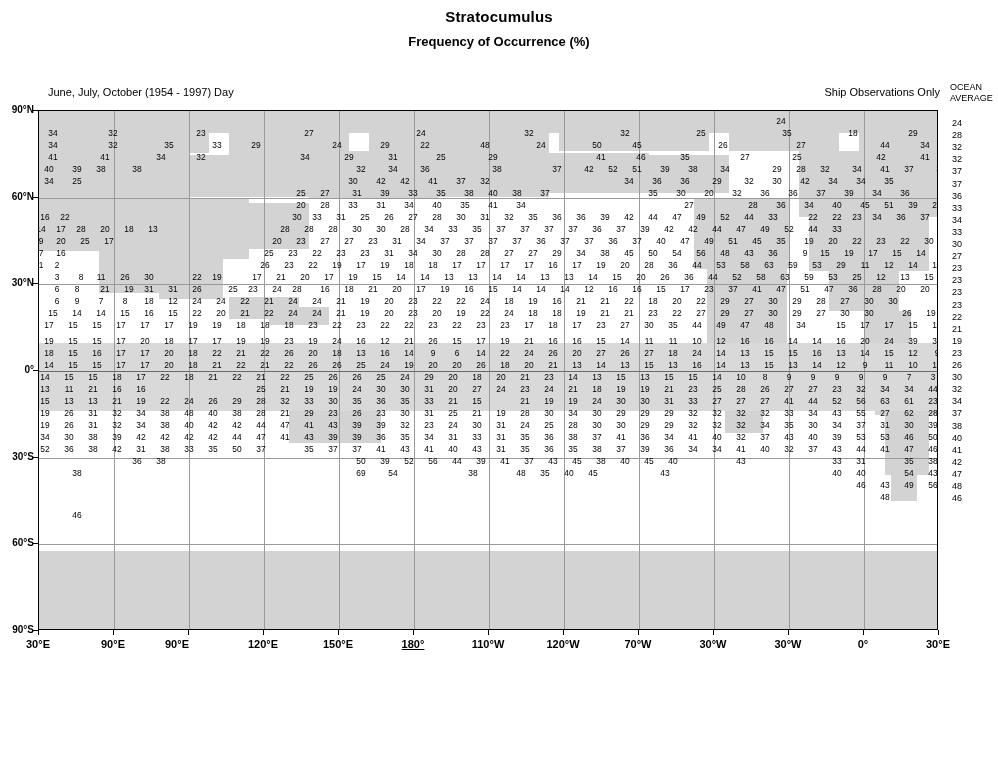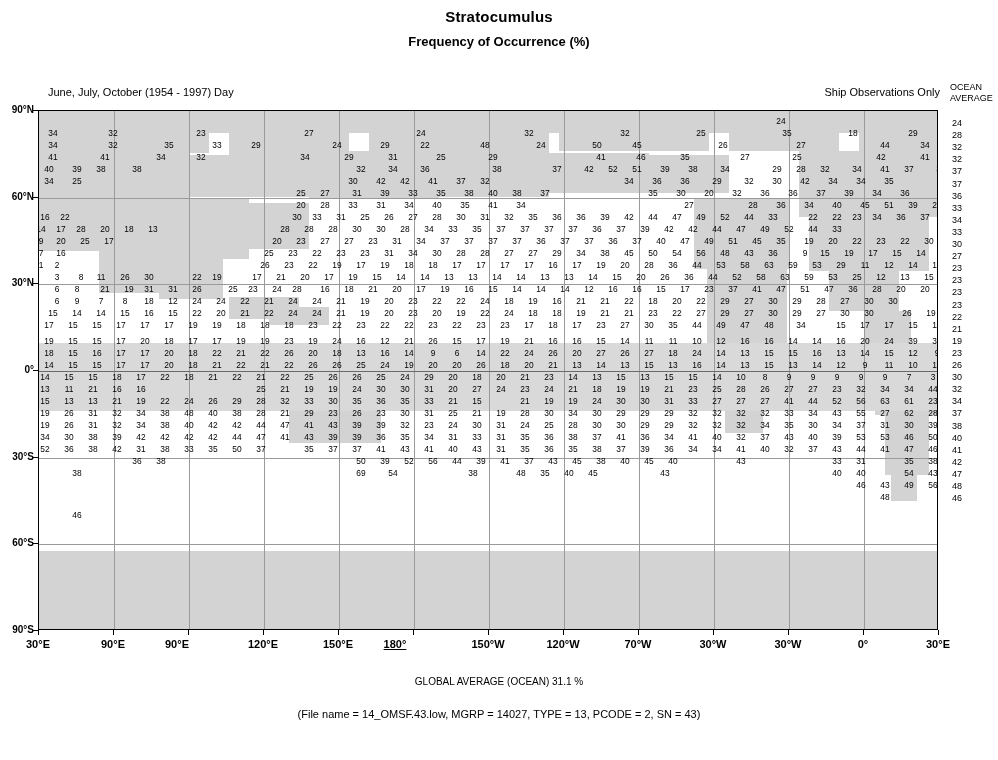--- a/index.html
+++ b/index.html
@@ -1150,23 +1150,23 @@
       <div class="xlabel" style="left: 38px;">30°E</div>
       <div class="tick-v" style="left: 38px;"></div>
       <div class="xlabel" style="left: 113px;">90°E</div>
       <div class="tick-v" style="left: 113px;"></div>
       <div class="xlabel" style="left: 177px; text-align: center;">90°E</div>
       <div class="tick-v" style="left: 188px;"></div>
       <div class="xlabel" style="left: 263px;">120°E</div>
       <div class="tick-v" style="left: 263px;"></div>
       <div class="xlabel" style="left: 338px;">150°E</div>
       <div class="tick-v" style="left: 338px;"></div>
-      <div class="xlabel" style="left: 395px; text-decoration: underline;">180°</div>
+      <div class="xlabel" style="left: 413px; text-decoration: underline;">180°</div>
       <div class="tick-v" style="left: 413px;"></div>
-      <div class="xlabel" style="left: 488px;">150°W</div>
+      <div class="xlabel" style="left: 488px;">110°W</div>
       <div class="tick-v" style="left: 488px;"></div>
       <div class="xlabel" style="left: 563px;">120°W</div>
       <div class="tick-v" style="left: 563px;"></div>
       <div class="xlabel" style="left: 638px;">70°W</div>
       <div class="tick-v" style="left: 638px;"></div>
       <div class="xlabel" style="left: 713px;">30°W</div>
       <div class="tick-v" style="left: 713px;"></div>
       <div class="xlabel" style="left: 788px; text-align: center;">30°W</div>
       <div class="tick-v" style="left: 788px;"></div>
       <div class="xlabel" style="left: 863px;">0°</div>
@@ -1202,15 +1202,13 @@
       <div class="zonal-col" style="top: 408.4px;">37</div>
       <div class="zonal-col" style="top: 420.5px;">38</div>
       <div class="zonal-col" style="top: 432.6px;">40</div>
       <div class="zonal-col" style="top: 444.7px;">41</div>
       <div class="zonal-col" style="top: 456.8px;">42</div>
       <div class="zonal-col" style="top: 468.9px;">47</div>
       <div class="zonal-col" style="top: 481px;">48</div>
       <div class="zonal-col" style="top: 493.1px;">46</div>
     </div>
 
-  <div class="global-avg">GLOBAL AVERAGE (OCEAN)   31.1 %</div>
-  <div class="filename">(File name = 14_OMSF.43.low, MGRP = 14027, TYPE = 13, PCODE = 2, SN = 43)</div>
 </div>
 
 </body></html>

